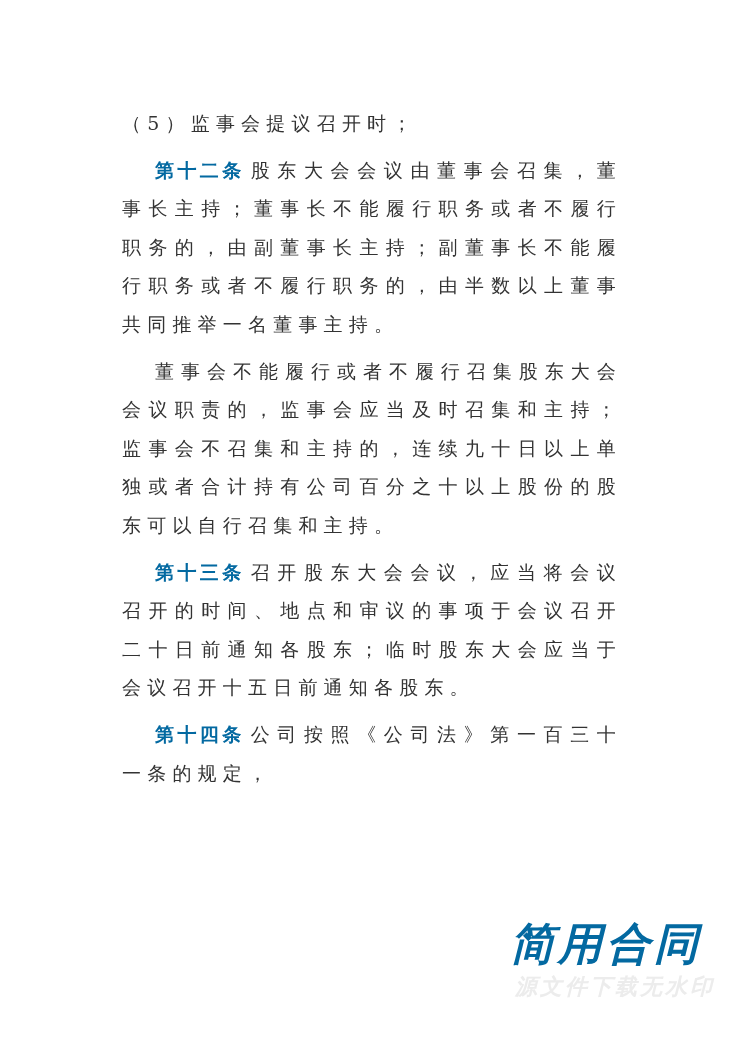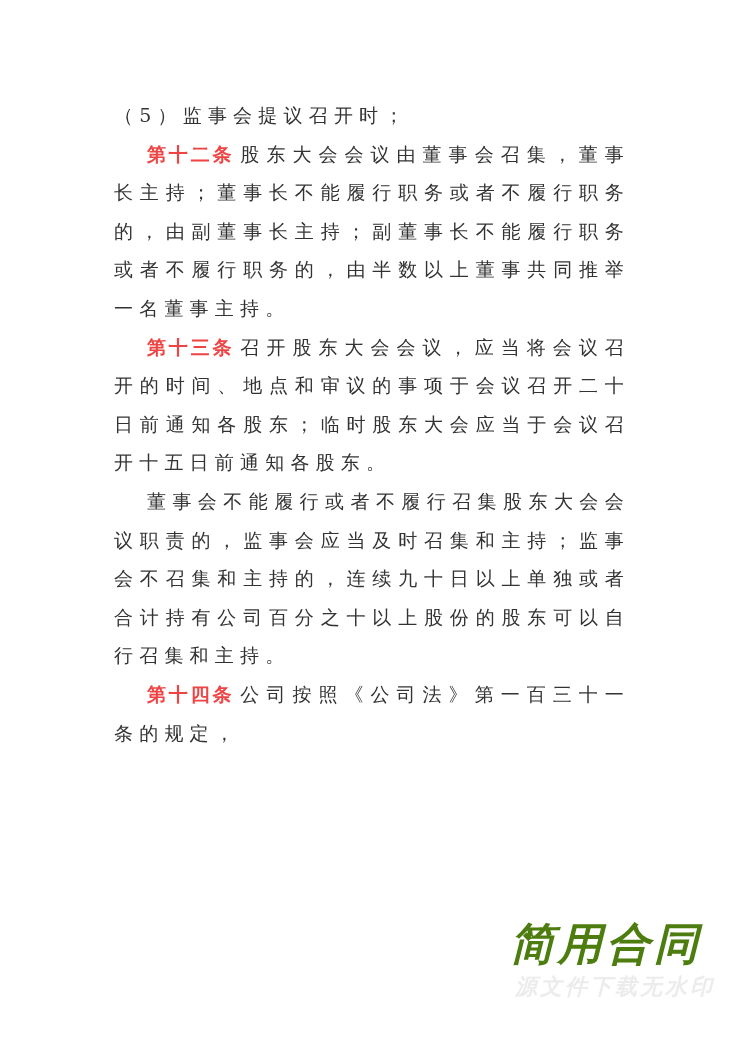--- a/index.html
+++ b/index.html
@@ -1,38 +1,38 @@
 <!DOCTYPE html>
 <html><head>
 <meta charset="utf-8">
 <style>
   html, body { margin: 0; padding: 0; background: #ffffff; }
   body { width: 742px; height: 1049px; position: relative; overflow: hidden;
          font-family: "DejaVu Serif", "Liberation Serif", serif; color: #333333; }
   .page { position: absolute; left: 0; top: 0; width: 742px; height: 1049px; background: #fff; }
   .content { position: absolute; left: 114px; top: 96px; width: 516px; }
-  .p { font-size: 19px; line-height: 38.6px; letter-spacing: 6.2px; margin: 0; text-align: justify; word-break: break-all; }
+  .p { font-size: 19px; line-height: 38.6px; letter-spacing: 6.2px; margin: 8px; text-align: justify; word-break: break-all; }
   .indent { text-indent: 33px; }
-  .hd { font-weight: bold; color: #ef4444; font-family: "DejaVu Sans", "Liberation Sans", sans-serif; letter-spacing: 2px; margin-right: 6px; }
-  .wm { position: absolute; font-family: "DejaVu Sans", "Liberation Sans", sans-serif; font-style: italic; font-weight: bold; color: #4d7c0f; pointer-events: none; }
+  .hd { font-weight: bold; color: #0369a1; font-family: "DejaVu Sans", "Liberation Sans", sans-serif; letter-spacing: 2px; margin-right: 6px; }
+  .wm { position: absolute; font-family: "DejaVu Sans", "Liberation Sans", sans-serif; font-style: italic; font-weight: bold; color: #0369a1; pointer-events: none; }
   .wm1 { left: 510px; top: 915px; font-size: 44px; letter-spacing: 4px; }
   .wm2 { left: 515px; top: 972px; font-size: 22px; letter-spacing: 3px; color: #ececec; }
 </style>
 </head>
 <body>
 
 <div class="page">
   <div class="content">
     <p class="p"><span>（5）监事会提议召开时；</span></p>
 
     <p class="p indent"><span class="hd">第十二条</span><span>股东大会会议由董事会召集，董事长主持；董事长不能履行职务或者不履行职务的，由副董事长主持；副董事长不能履行职务或者不履行职务的，由半数以上董事共同推举一名董事主持。</span></p>
 
+    <p class="p indent"><span>董事会不能履行或者不履行召集股东大会会议职责的，监事会应当及时召集和主持；监事会不召集和主持的，连续九十日以上单独或者合计持有公司百分之十以上股份的股东可以自行召集和主持。</span></p>
+
     <p class="p indent"><span class="hd">第十三条</span><span>召开股东大会会议，应当将会议召开的时间、地点和审议的事项于会议召开二十日前通知各股东；临时股东大会应当于会议召开十五日前通知各股东。</span></p>
-
-    <p class="p indent"><span>董事会不能履行或者不履行召集股东大会会议职责的，监事会应当及时召集和主持；监事会不召集和主持的，连续九十日以上单独或者合计持有公司百分之十以上股份的股东可以自行召集和主持。</span></p>
 
 
 
     <p class="p indent"><span class="hd">第十四条</span><span>公司按照《公司法》第一百三十一条的规定，</span></p>
   </div>
 
   <div class="wm wm1">简用合同</div>
   <div class="wm wm2">源文件下载无水印</div>
 </div>
 

